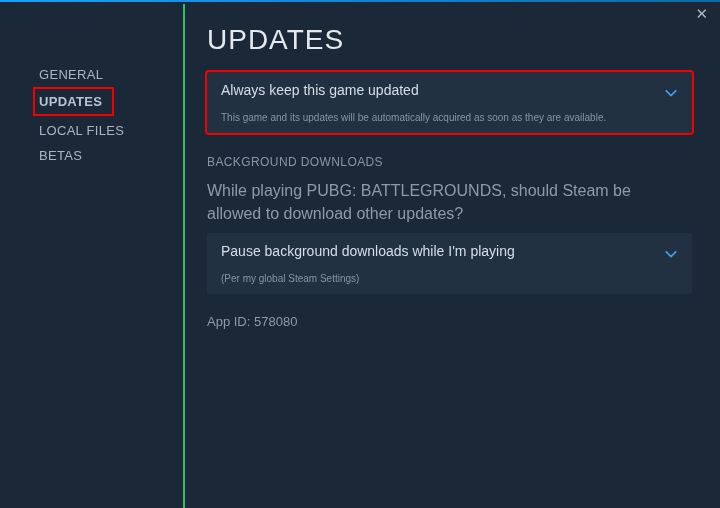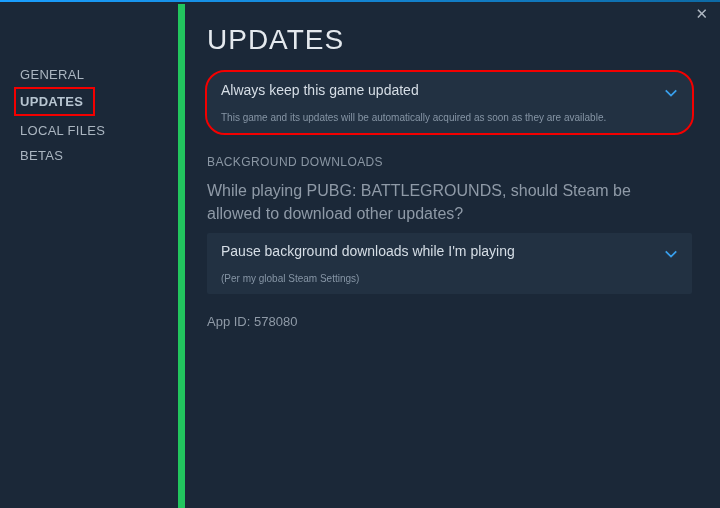--- a/index.html
+++ b/index.html
@@ -10,42 +10,42 @@
       color: #c6d4df; position: relative;
     }
     .top-stripe { position:absolute; top:0; left:0; right:0; height:2px;
       background: linear-gradient(90deg,#1a9fff,#0d6aa5); }
     .close-x { position:absolute; top:6px; right:12px; cursor:pointer;
       color:#aeb7c2; font-size:15px; line-height:1; }
 
     .container { display:flex; height:100%; padding-top:4px; }
 
     
-    .sidebar { flex:0 0 185px; padding:14px 0 0 16px; border-right:7px solid #22c55e; }
+    .sidebar { flex:0 0 185px; padding:14px 0 0 35px; border-right:2px solid #22c55e; }
     .title-placeholder { width:140px; height:22px; margin-bottom:22px;
       background:#1b2838; }
     .sidebar ul { list-style:none; }
     .sidebar li { font-size:13px; letter-spacing:0.3px; color:#aab5c0;
       padding:5px 0 5px 4px; cursor:pointer; }
     .sidebar li.highlight {
       font-weight:bold; color:#b7c5d1;
       outline:2px solid #f40000; outline-offset:0;
       padding-right:10px; display:inline-block;
       margin-bottom:4px; margin-top:2px;
     }
 
     
     .main { flex:1; padding:20px 28px 0 22px; background:#1b2838; }
     h1 { font-size:28px; font-weight:300; letter-spacing:1px; color:#e4e9ee; margin-bottom:16px; }
     .section-label { font-size:12px; letter-spacing:0.4px; color:#8a96a3; margin-bottom:10px; }
     .section-desc { font-size:16px; color:#8f9aa7; line-height:1.45; margin-bottom:8px; max-width:470px; }
 
     .dropdown { position:relative; background:#223142;
       padding:10px 36px 10px 14px; border-radius:2px; cursor:pointer; }
-    .dropdown.highlight { outline:2px solid #f40000; outline-offset:0;border-radius:18px; }
+    .dropdown.highlight { outline:2px solid #f40000; outline-offset:0; }
     .dropdown .opt { font-size:14px; color:#d6dee6; }
     .dropdown .sub { font-size:10px; color:#8695a5; margin-top:14px; }
     .chevron { position:absolute; right:14px; top:14px; }
     .chevron svg { width:14px; height:14px; stroke:#39a0ed; stroke-width:2; fill:none; }
 
     .gap-sm { height:18px; }
     .gap-md { height:22px; }
 
     .ids { font-size:13px; color:#8f9aa7; line-height:1.55; }
   </style>

